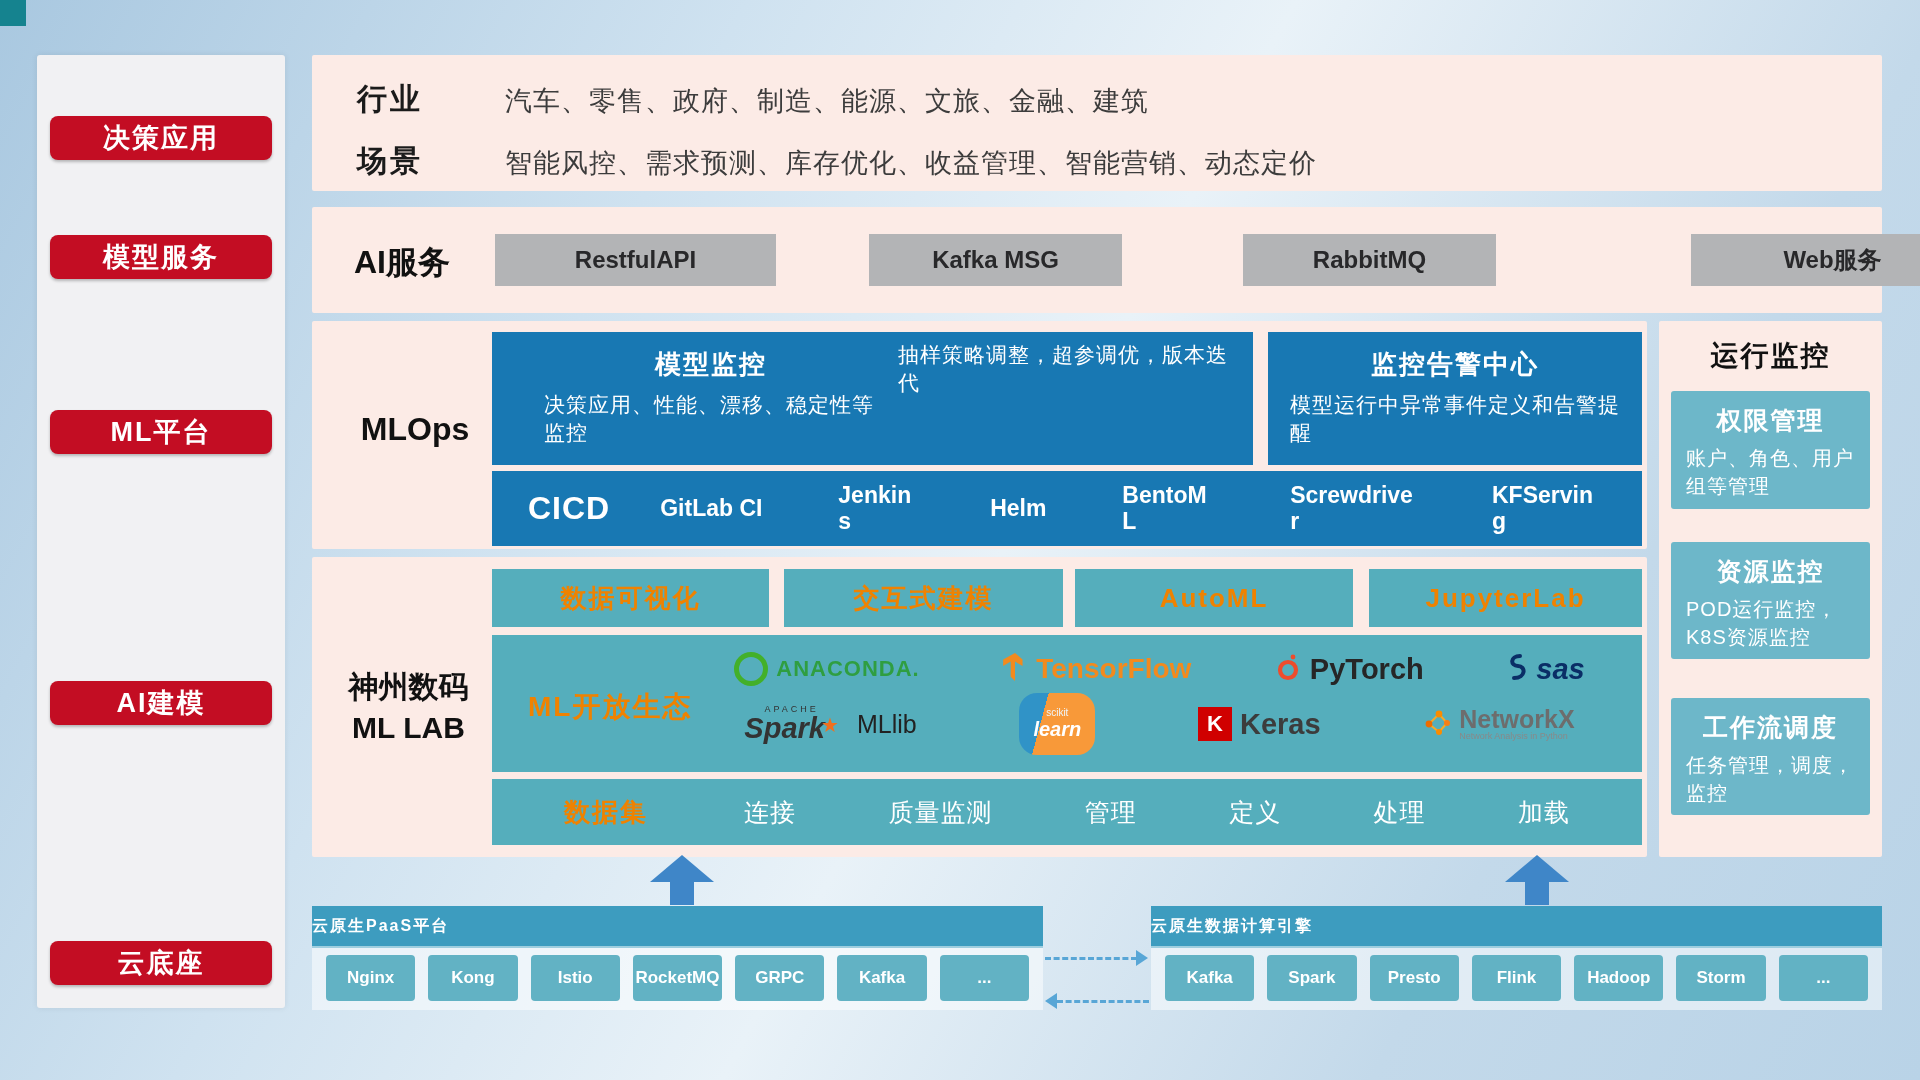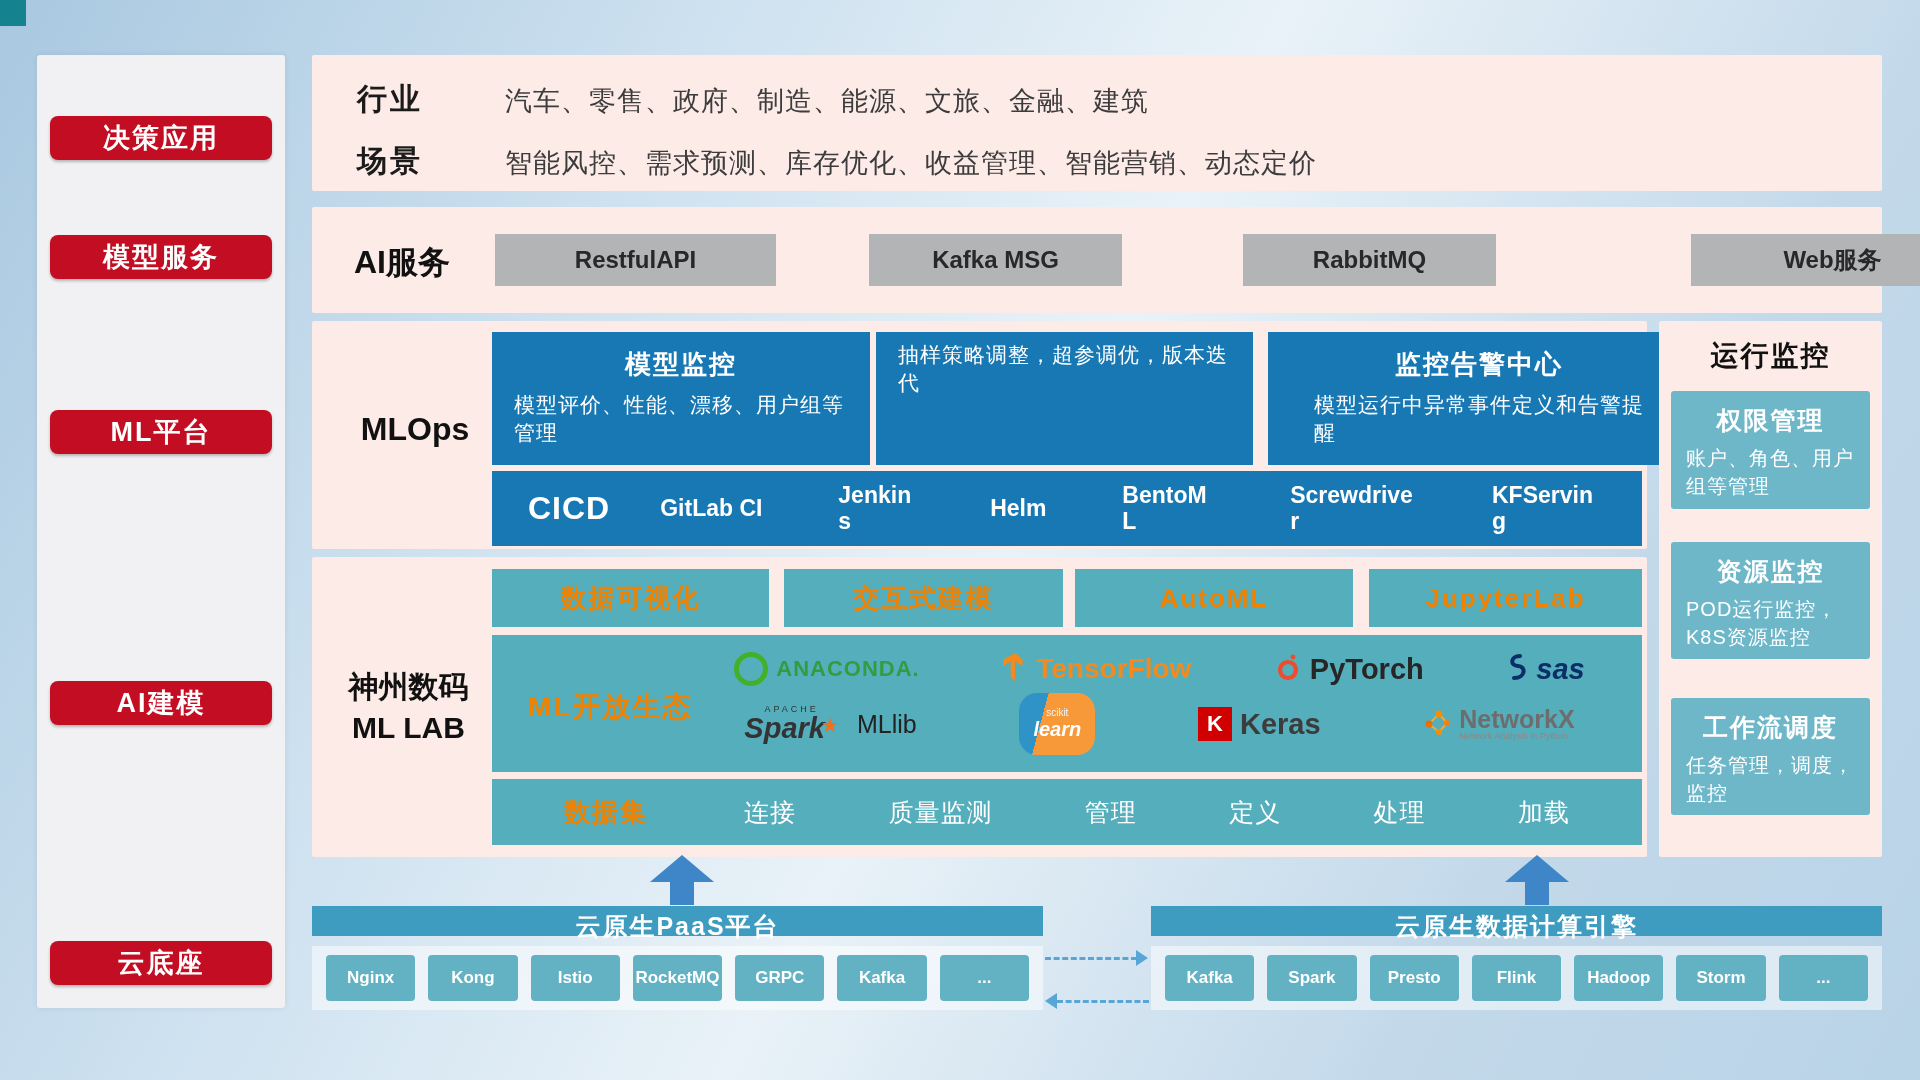--- a/index.html
+++ b/index.html
@@ -67,21 +67,21 @@
   .ds-label{margin-left:72px;font-size:26px;font-weight:bold;color:#ef8200;letter-spacing:2px;}
   .ds-items{flex:1;display:flex;justify-content:space-between;padding:0 72px 0 96px;}
   .ds-it{color:#fff;font-size:25px;letter-spacing:1px;}
   
   .rc{left:1659px;top:321px;width:223px;height:536px;}
   .rc-title{top:16px;width:223px;text-align:center;font-size:28px;font-weight:bold;color:#111;letter-spacing:2px;}
   .mcard{left:12px;width:199px;background:#6db7c9;color:#fff;border-radius:3px;}
   .mcard .t{font-size:25px;font-weight:bold;text-align:center;margin-top:13px;letter-spacing:2px;}
   .mcard .d{font-size:20px;padding:7px 13px 0 15px;line-height:1.4;letter-spacing:1px;}
   
-  .fbar{height:30px;background:#3d9cbf;color:#fff;font-size:25px;font-weight:bold;text-align:center;line-height:40px;letter-spacing:2px;}
+  .fbar{height:42px;background:#3d9cbf;color:#fff;font-size:16px;font-weight:bold;text-align:left;line-height:40px;letter-spacing:2px;}
   .fstrip{height:64px;background:rgba(255,255,255,.5);display:flex;align-items:center;gap:13px;padding:0 14px;box-sizing:border-box;}
   .chip{flex:1;height:46px;background:#62b2c4;border-radius:4px;color:#fff;font-size:17px;font-weight:bold;
     display:flex;align-items:center;justify-content:center;text-align:center;line-height:1.05;}
   
   .up-arrow{width:64px;height:50px;}
   .up-arrow .head{width:0;height:0;border-left:32px solid transparent;border-right:32px solid transparent;border-bottom:27px solid #3f86c8;}
   .up-arrow .stem{width:24px;height:23px;background:#3f86c8;margin:0 auto;}
   .dash{border-top:3px dashed #58a6d6;width:92px;}
   .dh-r{width:0;height:0;border-top:8px solid transparent;border-bottom:8px solid transparent;border-left:12px solid #58a6d6;}
   .dh-l{width:0;height:0;border-top:8px solid transparent;border-bottom:8px solid transparent;border-right:12px solid #58a6d6;}
@@ -110,28 +110,28 @@
   <div class="abs pink r2">
     <div class="abs r2-label">AI服务</div>
     <div class="abs gbtn" style="left:183px;width:281px;">RestfulAPI</div>
     <div class="abs gbtn" style="left:557px;width:253px;">Kafka MSG</div>
     <div class="abs gbtn" style="left:931px;width:253px;">RabbitMQ</div>
     <div class="abs gbtn" style="left:1379px;width:283px;">Web服务</div>
   </div>
 
   <div class="abs pink r3">
     <div class="abs mlops-label">MLOps</div>
-    <div class="abs bcard" style="left:180px;width:378px;">
+    <div class="abs bcard" style="left:180px;width:378px;padding-left:30px;">
       <div class="t">模型监控</div>
-      <div class="d">模型评价、性能、漂移、用户组等管理</div>
+      <div class="d">决策应用、性能、漂移、稳定性等监控</div>
     </div>
     <div class="abs bcard" style="left:564px;width:377px;">
       <div class="d">抽样策略调整，超参调优，版本迭代</div>
     </div>
-    <div class="abs bcard" style="left:956px;width:374px;padding-left:24px;">
+    <div class="abs bcard" style="left:956px;width:374px;">
       <div class="t">监控告警中心</div>
       <div class="d">模型运行中异常事件定义和告警提醒</div>
     </div>
     <div class="abs cicd">
       <div class="cl">CICD</div>
       <div class="items">
         <div class="it">GitLab CI</div>
         <div class="it brk w76">Jenkins</div>
         <div class="it">Helm</div>
         <div class="it brk w90">BentoML</div>

